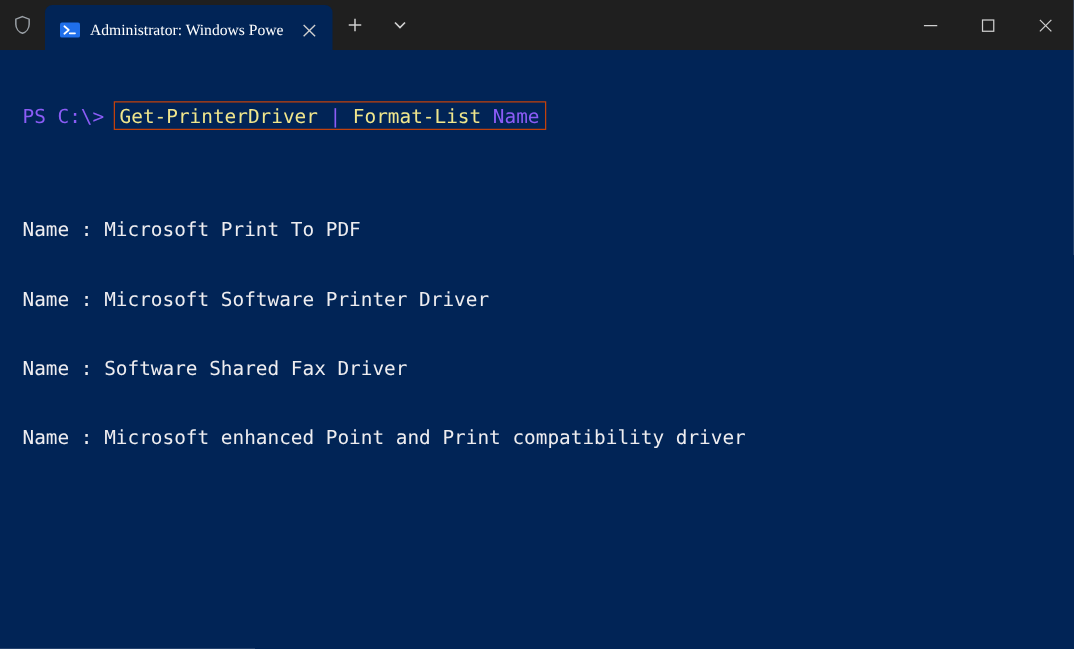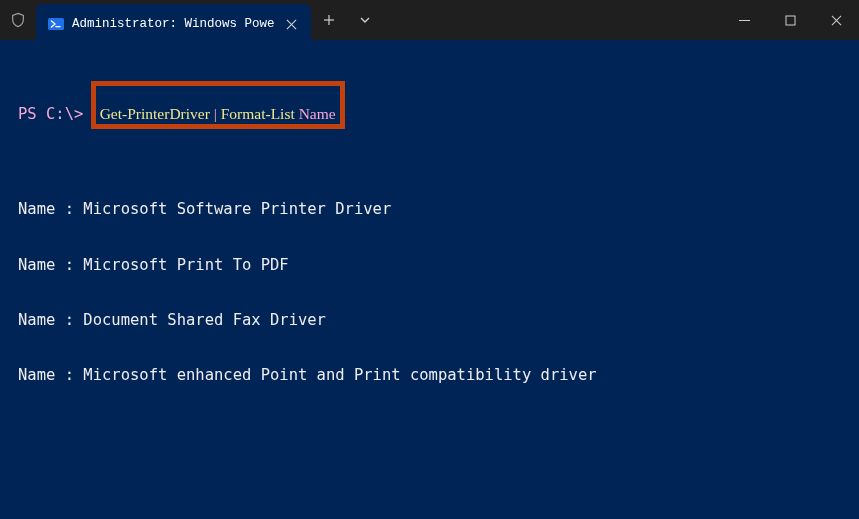--- a/index.html
+++ b/index.html
@@ -16,41 +16,41 @@
   .shield {
     width: 36px; display: flex; align-items: center; justify-content: center;
     color: #9aa0a6;
   }
   .tab {
     background: #012456; display: flex; align-items: center; gap: 8px;
     padding: 0 10px 0 12px; min-width: 230px; height: 40px; border-top-left-radius: 6px; border-top-right-radius: 6px;
     margin-top: 4px;
   }
   .tab-icon { width: 16px; height: 16px; display:flex; align-items:center; justify-content:center;}
-  .tab-title { color: #ffffff; font-family: Liberation Mono, monospace; font-size: 12.5px; white-space: nowrap; overflow: hidden; text-overflow: ellipsis; flex: 1;}
+  .tab-title { color: #ffffff; font-family: Liberation Serif, serif; font-size: 12.5px; white-space: nowrap; overflow: hidden; text-overflow: ellipsis; flex: 1;}
   .tab-close { width: 18px; height: 18px; display:flex; align-items:center; justify-content:center; color:#cfcfcf; cursor:pointer; border-radius:2px;}
   .newtab, .dropdown {
     width: 36px; display:flex; align-items:center; justify-content:center; color:#cfcfcf; cursor:pointer;
   }
   .titlebar-spacer { flex:1; }
   .win-controls { display:flex; }
   .win-btn { width: 46px; height:40px; display:flex; align-items:center; justify-content:center; color:#cfcfcf; cursor:pointer;}
 
   .terminal {
     flex:1; padding: 22px 18px; color: #eeedf0; font-size: 15.5px; line-height: 1.2;
     white-space: pre; position: relative; background:#012456;
   }
   .line { display:block; margin-bottom: 0px; }
-  .prompt { color:#f9a8d4; }
+  .prompt { color:#8b5cf6; }
   .cmd-yellow { color:#f0e68c; }
   .output-label { color:#eeedf0; }
   .output-val { color:#eeedf0; }
 
   .hl-box {
-    border: 5px solid #c2410c; position: relative; display: inline-block; padding: 19px 4px 1px 4px; margin-left:-2px;font-family:Liberation Serif, serif;
+    border: 1px solid #c2410c; position: relative; display: inline-block; padding: 2px 4px 1px 4px; margin-left:-2px;
   }
   .drivers { margin-top: 34px; }
   .drivers .row { margin-bottom: 18px; }
 
   svg { display:block; }
 </style>
 </head>
 <body>
 
 <div class="window">
@@ -107,23 +107,23 @@
             <line x1="1" y1="1" x2="11" y2="11"></line>
             <line x1="11" y1="1" x2="1" y2="11"></line>
           </svg>
       </div>
     </div>
   </div>
 
   <div class="terminal">
 <span class="line"><span class="prompt">PS C:\&gt; </span><span class="hl-box"><span class="cmd-yellow">Get-PrinterDriver</span><span class="prompt"> | </span><span class="cmd-yellow">Format-List</span><span class="prompt"> Name</span></span></span>
 <div class="drivers">
+<span class="line row"><span class="output-label">Name : </span><span class="output-val">Microsoft Print To PDF</span></span>
 <span class="line row"><span class="output-label">Name : </span><span class="output-val">Microsoft Software Printer Driver</span></span>
-<span class="line row"><span class="output-label">Name : </span><span class="output-val">Microsoft Print To PDF</span></span>
-<span class="line row"><span class="output-label">Name : </span><span class="output-val">Document Shared Fax Driver</span></span>
+<span class="line row"><span class="output-label">Name : </span><span class="output-val">Software Shared Fax Driver</span></span>
 <span class="line row"><span class="output-label">Name : </span><span class="output-val">Microsoft enhanced Point and Print compatibility driver</span></span>
 </div>
 
 
     
   </div>
 
 </div>
 
 </body></html>

